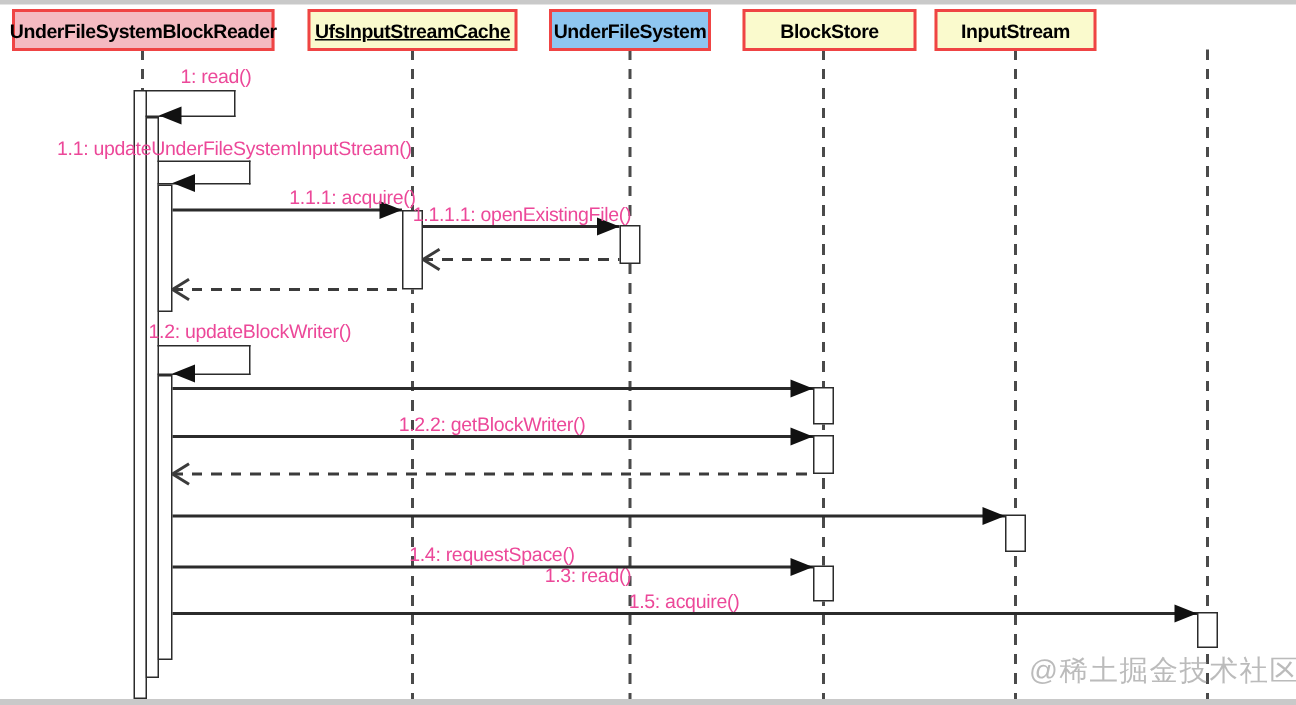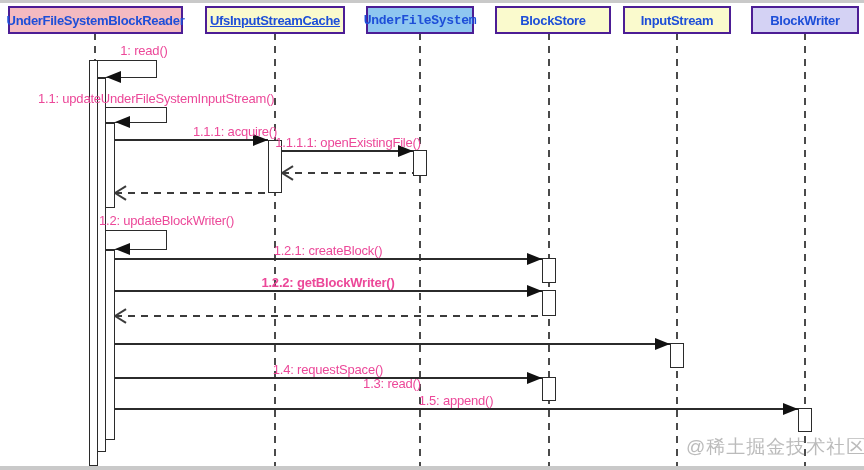--- a/index.html
+++ b/index.html
@@ -3,22 +3,22 @@
 <meta charset="utf-8">
 <style>
   html,body { margin:0; padding:0; background:#ffffff; }
   #stage {
     position:relative; width:864px; height:470px; overflow:hidden;
     background:#ffffff; font-family:"Liberation Sans","DejaVu Sans",sans-serif;
   }
   .edge-strip { position:absolute; left:0; width:864px; background:#c9c9c9; }
   .pbox {
     position:absolute; top:6px; height:28px; box-sizing:border-box;
-    border:2px solid #4c1d95; display:flex; align-items:center; justify-content:center;
-    font-weight:bold; font-size:13px; letter-spacing:-0.3px; color:#1d4ed8; white-space:nowrap;
+    border:2px solid #ef4444; display:flex; align-items:center; justify-content:center;
+    font-weight:bold; font-size:13px; letter-spacing:-0.3px; color:#000000; white-space:nowrap;
   }
   .lifeline {
     position:absolute; top:33px; height:433px; width:2px;
     background:repeating-linear-gradient(180deg,#4a4a4a 0 7px,transparent 7px 13px);
   }
   .bar {
     position:absolute; box-sizing:border-box; background:#ffffff;
     border:1.5px solid #2b2b2b;
   }
   .loop {
@@ -67,24 +67,23 @@
 
   <div class="lifeline" style="left:94px;"></div>
   <div class="lifeline" style="left:274px;"></div>
   <div class="lifeline" style="left:419px;"></div>
   <div class="lifeline" style="left:548px;"></div>
   <div class="lifeline" style="left:676px;"></div>
   <div class="lifeline" style="left:804px;"></div>
 
   <div class="pbox" style="left: 8px; width: 175px; background-color: rgb(244, 186, 193);">UnderFileSystemBlockReader</div>
   <div class="pbox" style="left: 205px; width: 140px; background-color: rgb(250, 250, 205); text-decoration: underline;">UfsInputStreamCache</div>
-  <div class="pbox" style="left: 366px; width: 108px; background-color: rgb(142, 198, 240); font-family: Liberation Mono, monospace;">UnderFileSystem</div>
+  <div class="pbox" style="left: 366px; width: 108px; background-color: rgb(142, 198, 240);">UnderFileSystem</div>
   <div class="pbox" style="left: 495px; width: 116px; background-color: rgb(250, 250, 205);">BlockStore</div>
   <div class="pbox" style="left: 623px; width: 108px; background-color: rgb(250, 250, 205);">InputStream</div>
-  <div class="pbox" style="left: 751px; width: 108px; background-color: rgb(212, 210, 244);">BlockWriter</div>
 
   <div class="bar" style="left:89px;top:60px;width:9px;height:406px;"></div>
   <div class="bar" style="left:97px;top:78px;width:9px;height:374px;"></div>
   <div class="bar" style="left:105px;top:123px;width:10px;height:85px;"></div>
   <div class="bar" style="left:105px;top:250px;width:10px;height:190px;"></div>
 
   <div class="bar" style="left:268px;top:140px;width:14px;height:53px;"></div>
   <div class="bar" style="left:413px;top:150px;width:14px;height:26px;"></div>
   <div class="bar" style="left:542px;top:258px;width:14px;height:25px;"></div>
   <div class="bar" style="left:542px;top:290px;width:14px;height:26px;"></div>
@@ -110,35 +109,34 @@
 
   <div class="ret" style="left:282px;top:172px;width:131px;"></div>
   <div class="ret" style="left:115px;top:192px;width:153px;"></div>
 
   <div class="loop" style="left:105px;top:230px;width:62px;height:20px;"></div>
   <div class="head-l" style="left:115px;top:243px;"></div>
   <div class="lbl" style="left:99px;top:213px;">1.2: updateBlockWriter()</div>
 
   <div class="msg" style="left:115px;top:258px;width:427px;"></div>
   <div class="head-r" style="left:527px;top:253px;"></div>
-  <div class="lbl c" style="left:328px;top:243px;">1.2.1: createBlock()</div>
 
   <div class="msg" style="left:115px;top:290px;width:427px;"></div>
   <div class="head-r" style="left:527px;top:285px;"></div>
-  <div class="lbl c" style="left:328px;top:275px;font-weight:bold;">1.2.2: getBlockWriter()</div>
+  <div class="lbl c" style="left:328px;top:275px;">1.2.2: getBlockWriter()</div>
 
   <div class="ret" style="left:115px;top:315px;width:427px;"></div>
 
   <div class="msg" style="left:115px;top:343px;width:555px;"></div>
   <div class="head-r" style="left:655px;top:338px;"></div>
   <div class="lbl c" style="left:392px;top:328px;margin-top:48px;">1.3: read()</div>
 
   <div class="msg" style="left:115px;top:377px;width:427px;"></div>
   <div class="head-r" style="left:527px;top:372px;"></div>
   <div class="lbl c" style="left:328px;top:362px;">1.4: requestSpace()</div>
 
   <div class="msg" style="left:115px;top:408px;width:683px;"></div>
   <div class="head-r" style="left:783px;top:403px;"></div>
-  <div class="lbl c" style="left:456px;top:393px;">1.5: append()</div>
+  <div class="lbl c" style="left:456px;top:393px;">1.5: acquire()</div>
 
   <div class="watermark">@稀土掘金技术社区</div>
 
 </div>
 
 </body></html>

